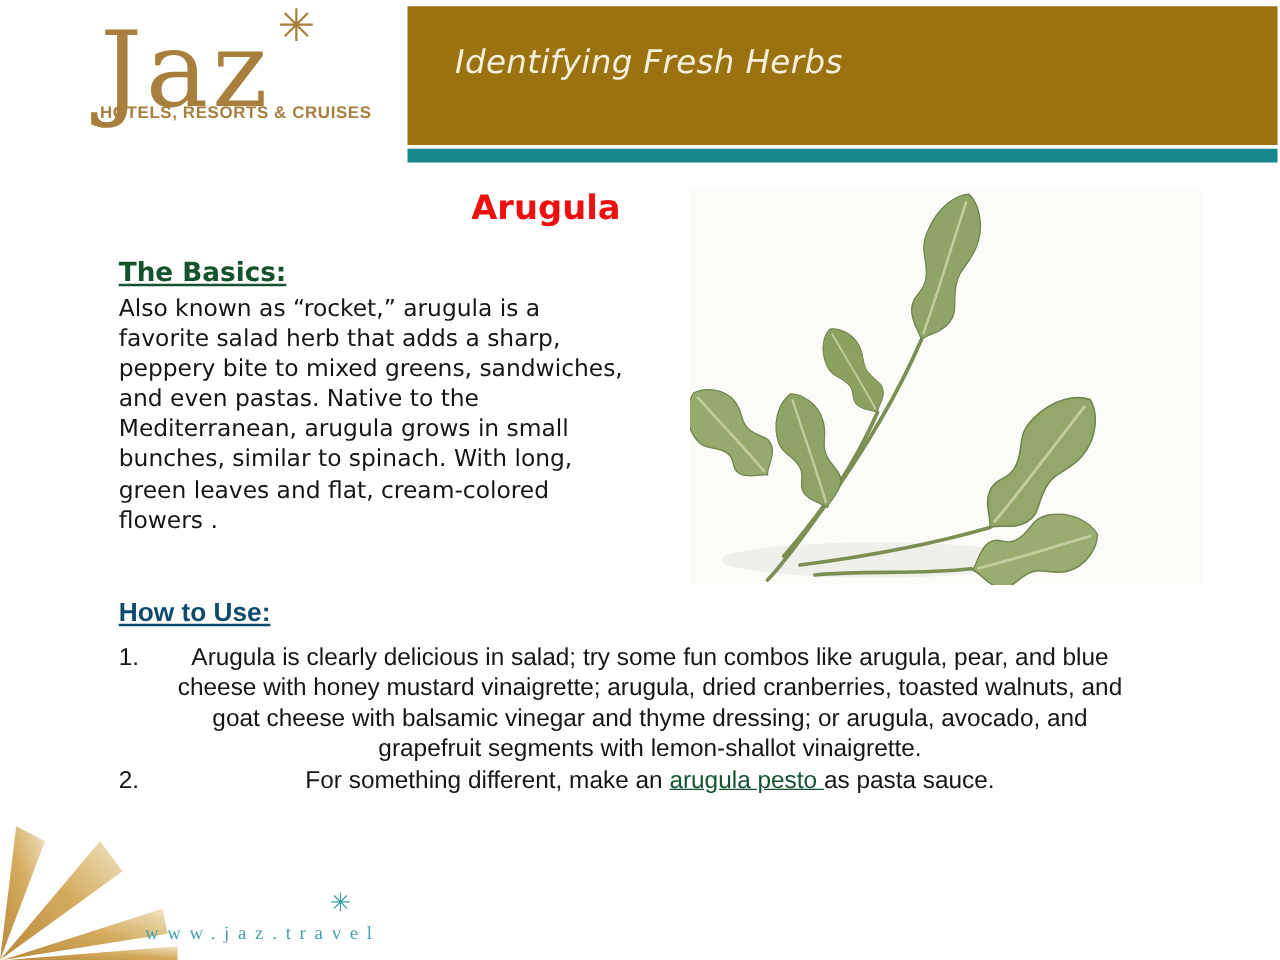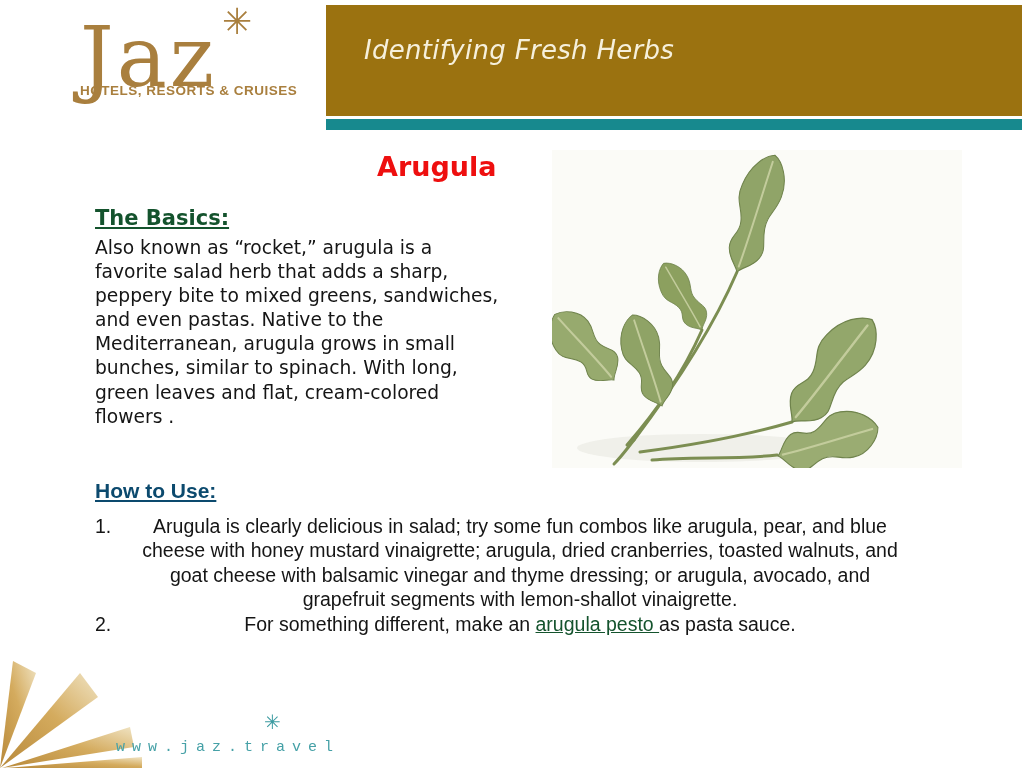--- a/index.html
+++ b/index.html
@@ -67,21 +67,21 @@
   .howto-number{flex:0 0 36px;}
   .howto-text{flex:1 1 auto;max-width:778px;text-align:center;}
   .inline-link{color:#14532d;text-decoration:underline;cursor:pointer;}
   
   .starburst{position:absolute;left:0;bottom:0;}
   .footer-site{
     position:absolute;left:116px;bottom:12px;height:42px;
   }
   .site-text{
     position:absolute;left:0;bottom:0;
-    font-family:Liberation Mono, monospace;font-size:15px;
+    font-family:Liberation Serif, serif;font-size:15px;
     letter-spacing:7px;color:#46A1A7;white-space:nowrap;
   }
   .site-asterisk{
     position:absolute;left:148px;top:-4px;
     font-family:"DejaVu Sans",sans-serif;font-size:20px;color:#3C9BA1;
   }
 </style>
 </head>
 <body>
 

